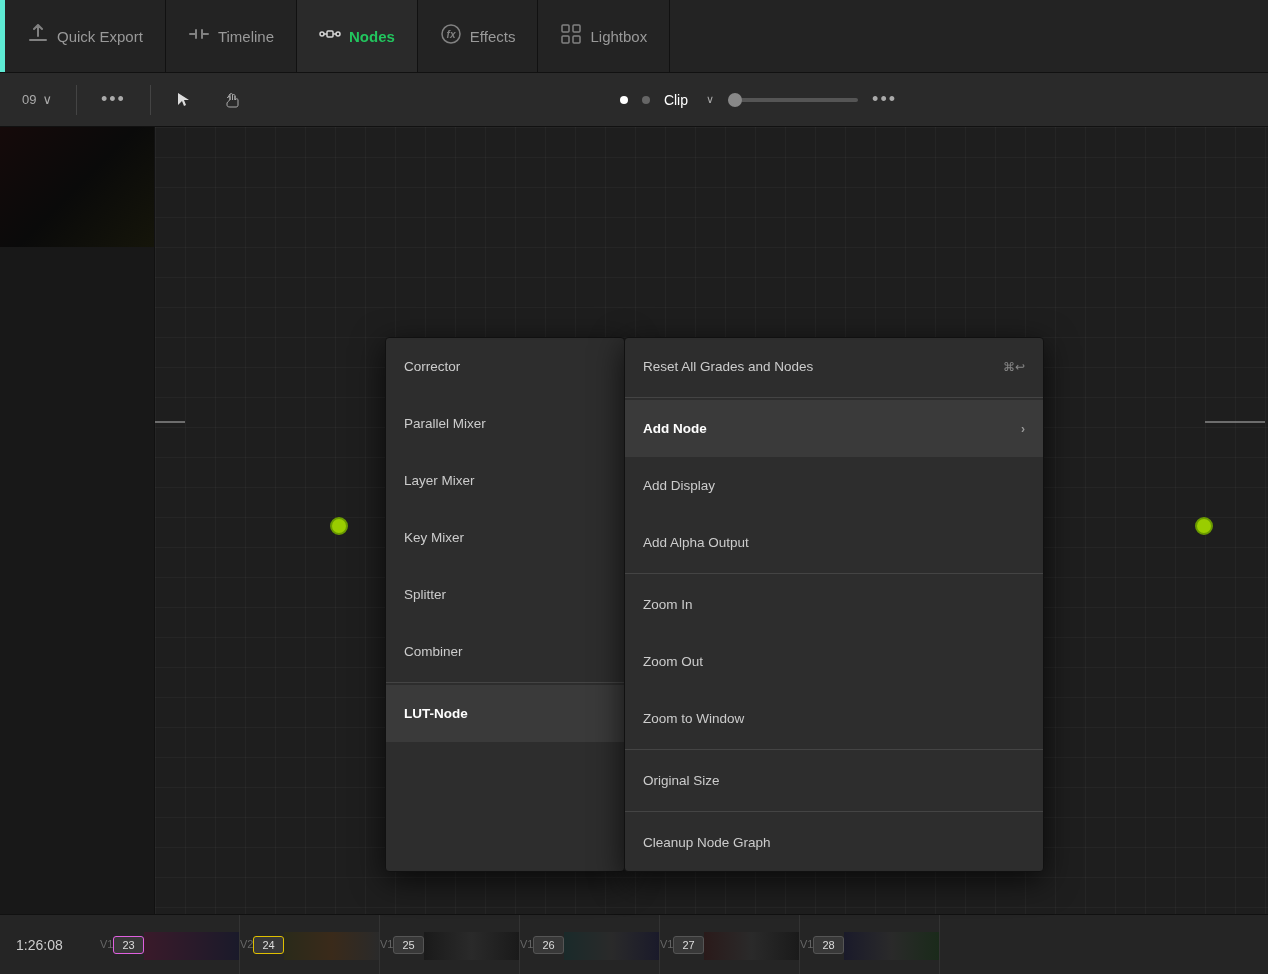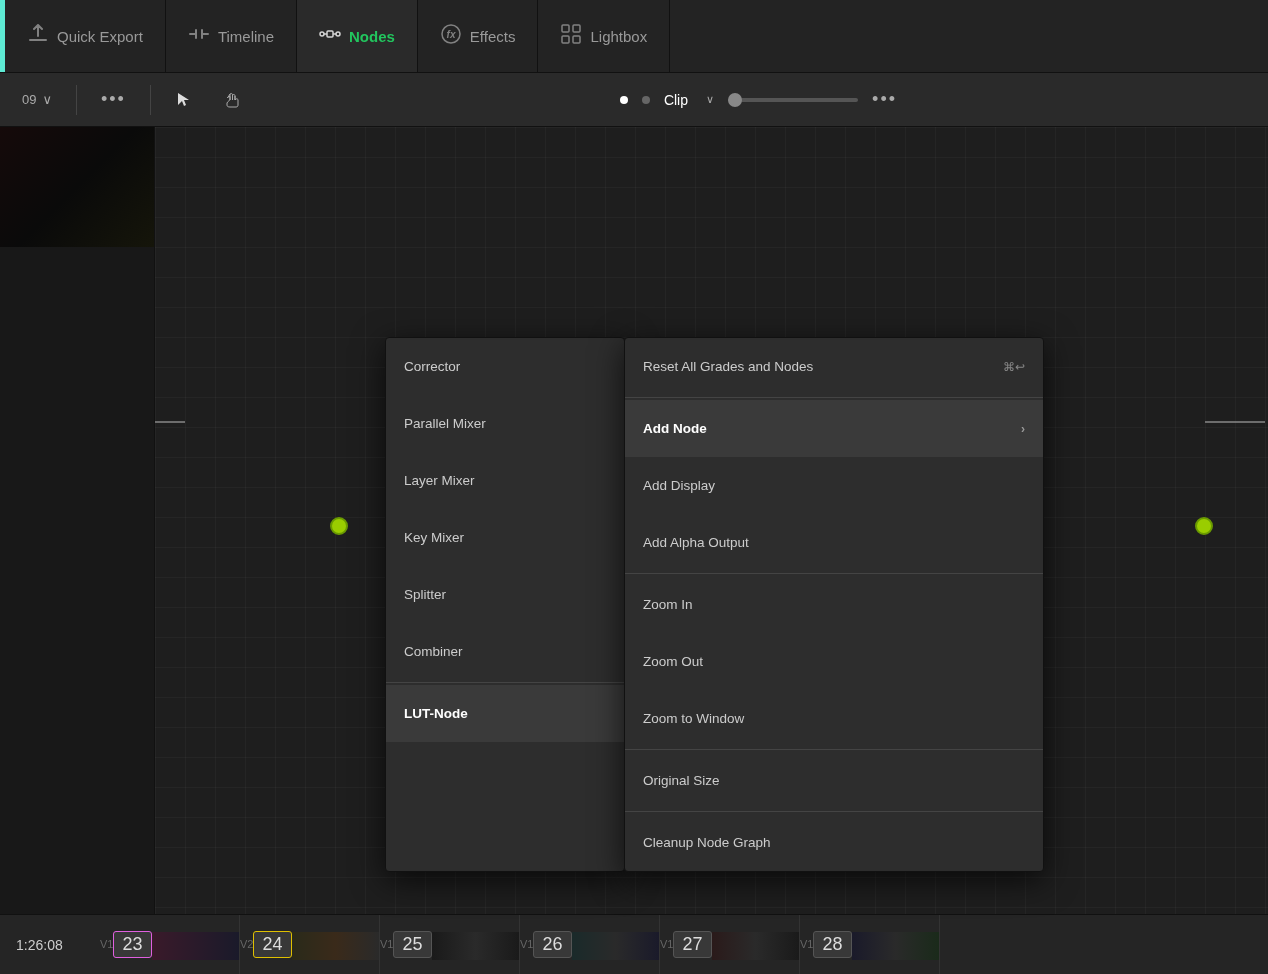--- a/index.html
+++ b/index.html
@@ -292,21 +292,21 @@
       height: 100%;
       min-width: 140px;
       border-right: 1px solid #333;
     }
     .clip-track-label {
       font-size: 11px;
       color: #666;
       margin-bottom: 2px;
     }
     .clip-number {
-      font-size: 18px;
+      font-size: 11px;
       color: #ddd;
       background: #383838;
       border: 1.5px solid #555;
       border-radius: 3px;
       padding: 2px 8px;
       font-weight: 500;
     }
     .clip-number.active-pink {
       border-color: #e060e0;
     }

